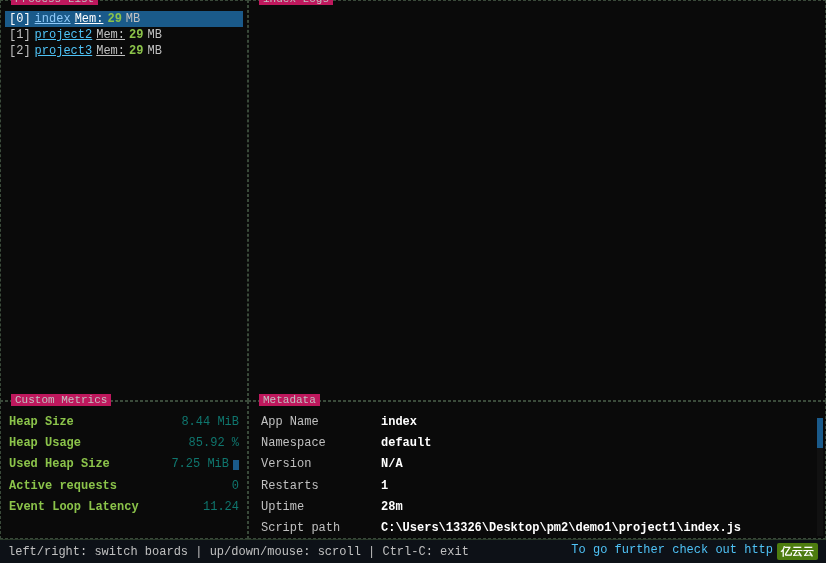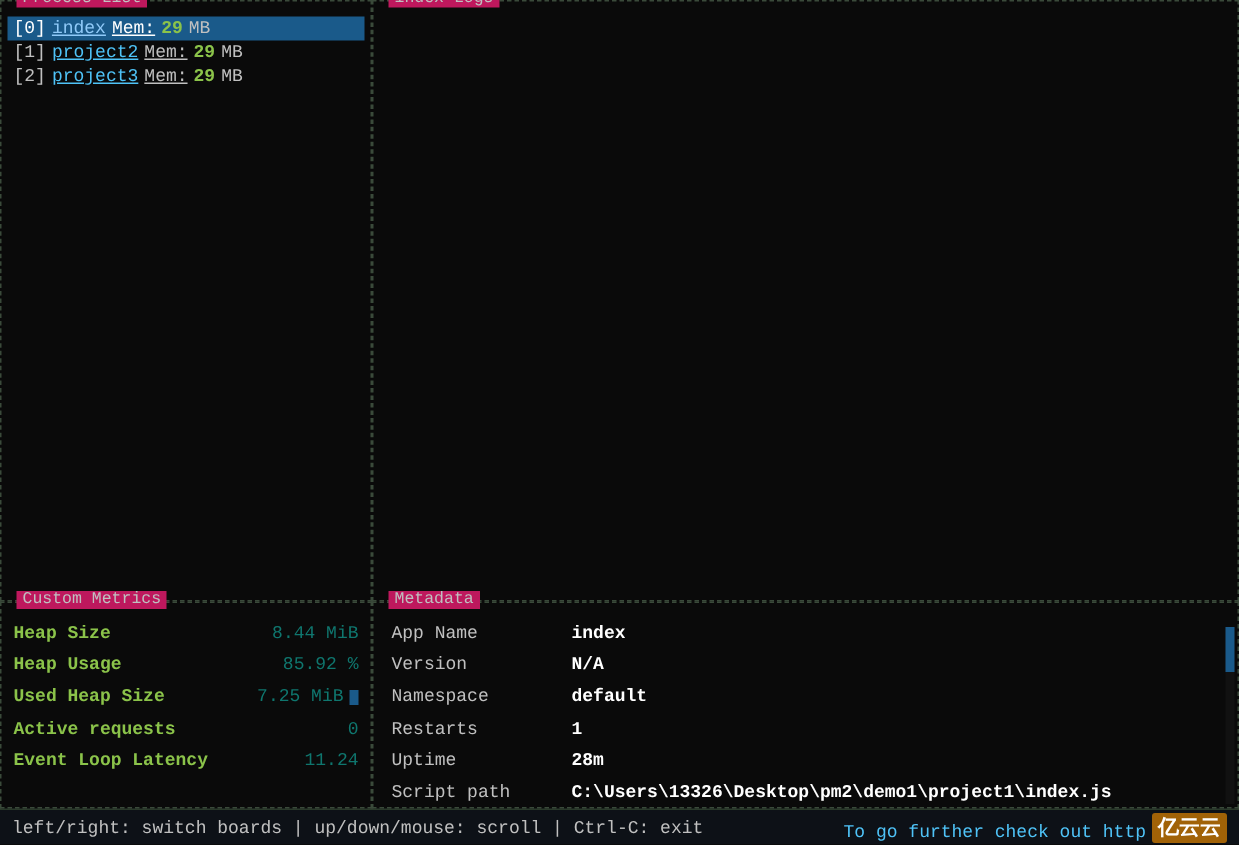--- a/index.html
+++ b/index.html
@@ -186,29 +186,29 @@
     .status-left {
       color: #c0c0c0;
     }
 
     .status-right {
       color: #4fc3f7;
     }
 
     .status-logo {
       display: flex;
-      align-items: flex-end;
+      align-items: flex-start;
       gap: 4px;
     }
 
     .logo-box {
-      background: #a16207;
+      background: #4d7c0f;
       color: white;
       font-weight: bold;
-      font-size: 14px;
+      font-size: 11px;
       padding: 1px 4px;
       border-radius: 2px;
     }
   </style>
 </head>
 <body>
 
 <div class="main-layout">
   <div class="top-panels">
     <div class="panel process-list-panel">
@@ -279,26 +279,26 @@
         </div>
     </div>
     <div class="panel metadata-panel">
       <span class="panel-title">Metadata</span>
       <div class="metadata-list">
       <div class="metadata-row">
       <span class="metadata-key">App Name</span>
       <span class="metadata-val">index</span>
     </div>
           <div class="metadata-row">
+      <span class="metadata-key">Namespace</span>
+      <span class="metadata-val">default</span>
+    </div>
+          <div class="metadata-row">
       <span class="metadata-key">Version</span>
       <span class="metadata-val">N/A</span>
-    </div>
-          <div class="metadata-row">
-      <span class="metadata-key">Namespace</span>
-      <span class="metadata-val">default</span>
     </div>
           <div class="metadata-row">
       <span class="metadata-key">Restarts</span>
       <span class="metadata-val">1</span>
     </div>
           <div class="metadata-row">
       <span class="metadata-key">Uptime</span>
       <span class="metadata-val">28m</span>
     </div>
           <div class="metadata-row">

